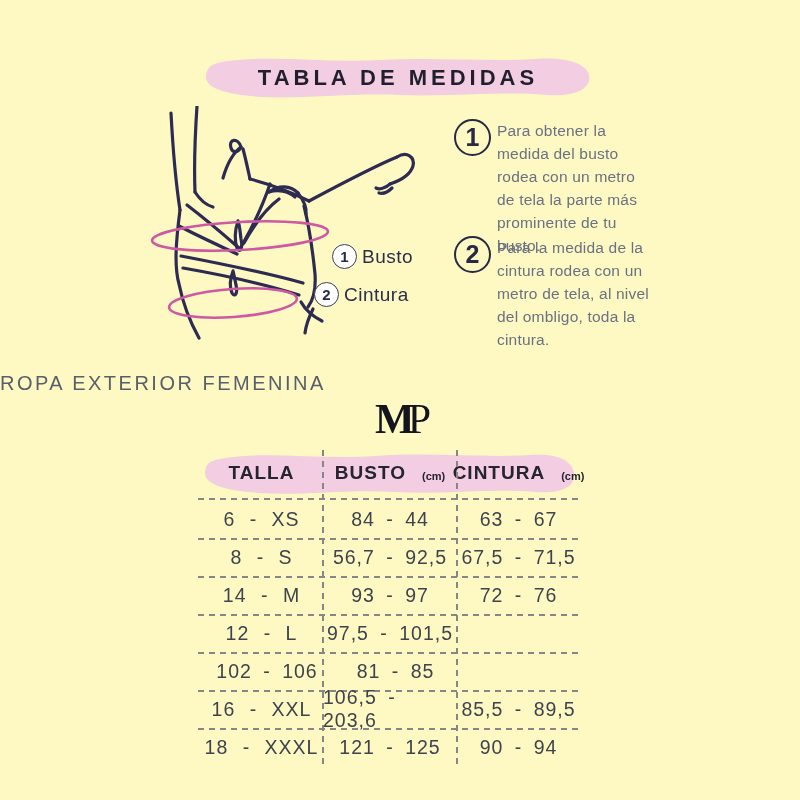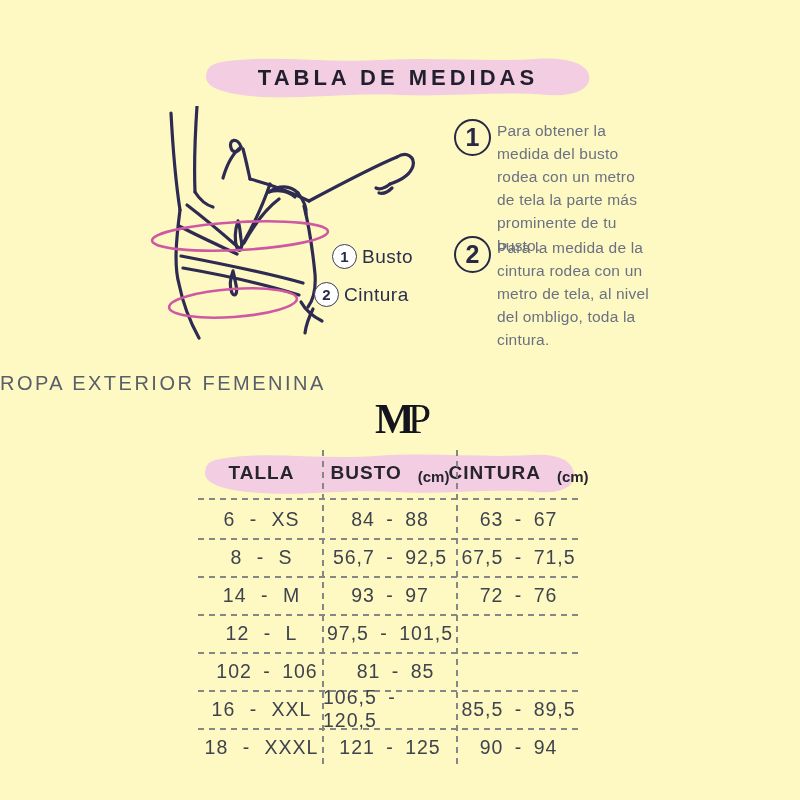--- a/index.html
+++ b/index.html
@@ -57,21 +57,21 @@
 
   
   .table { position:absolute; left:200px; top:449px; width:380px; height:320px; }
   .thead { position:absolute; left:0; top:0; width:380px; height:48px; }
   .thead svg { position:absolute; inset:0; }
   .thead .cells { position:absolute; inset:0; display:flex; }
   .hcell {
     display:flex; align-items:center; justify-content:center;
     font-weight:bold; font-size:19px; letter-spacing:1px; color:#26242f;
   }
-  .hcell .unit { font-size:15px; margin-left:16px; transform:translateY(3px); letter-spacing:0; }
+  .hcell .unit { font-size:11px; margin-left:16px; transform:translateY(3px); letter-spacing:0; }
   .c1 { width:123px; } .c2 { width:134px; } .c3 { width:123px; }
 
   .hdash {
     position:absolute; left:-2px; width:384px; height:2px;
     background:repeating-linear-gradient(90deg,#868686 0 6px,transparent 6px 11px);
   }
   .vdash {
     position:absolute; top:1px; height:314px; width:2px;
     background:repeating-linear-gradient(180deg,#868686 0 6px,transparent 6px 11px);
   }
@@ -185,21 +185,21 @@
     <div class="hdash" style="top:165px"></div>
     <div class="hdash" style="top:203px"></div>
     <div class="hdash" style="top:241px"></div>
     <div class="hdash" style="top:279px"></div>
     <div class="vdash" style="left:122px"></div>
     <div class="vdash" style="left:256px"></div>
 
     <div class="tbody">
       <div class="trow">
         <div class="tcell talla c1">6 - XS</div>
-        <div class="tcell c2">84 - 88</div>
+        <div class="tcell c2">84 - 44</div>
         <div class="tcell c3">63 - 67</div>
       </div>
       <div class="trow">
         <div class="tcell talla c1">8 - S</div>
         <div class="tcell c2">56,7 - 92,5</div>
         <div class="tcell c3">67,5 - 71,5</div>
       </div>
       <div class="trow">
         <div class="tcell talla c1">14 - M</div>
         <div class="tcell c2">93 - 97</div>
@@ -208,21 +208,21 @@
       <div class="trow">
         <div class="tcell talla c1">12 - L</div>
         <div class="tcell c2">97,5 - 101,5</div>
       </div>
       <div class="trow">
         <div class="tcell c2">102 - 106</div>
         <div class="tcell c3">81 - 85</div>
       </div>
       <div class="trow">
         <div class="tcell talla c1">16 - XXL</div>
-        <div class="tcell c2">106,5 - 120,5</div>
+        <div class="tcell c2">106,5 - 203,6</div>
         <div class="tcell c3">85,5 - 89,5</div>
       </div>
       <div class="trow">
         <div class="tcell talla c1">18 - XXXL</div>
         <div class="tcell c2">121 - 125</div>
         <div class="tcell c3">90 - 94</div>
       </div>
     </div>
   </div>
 

